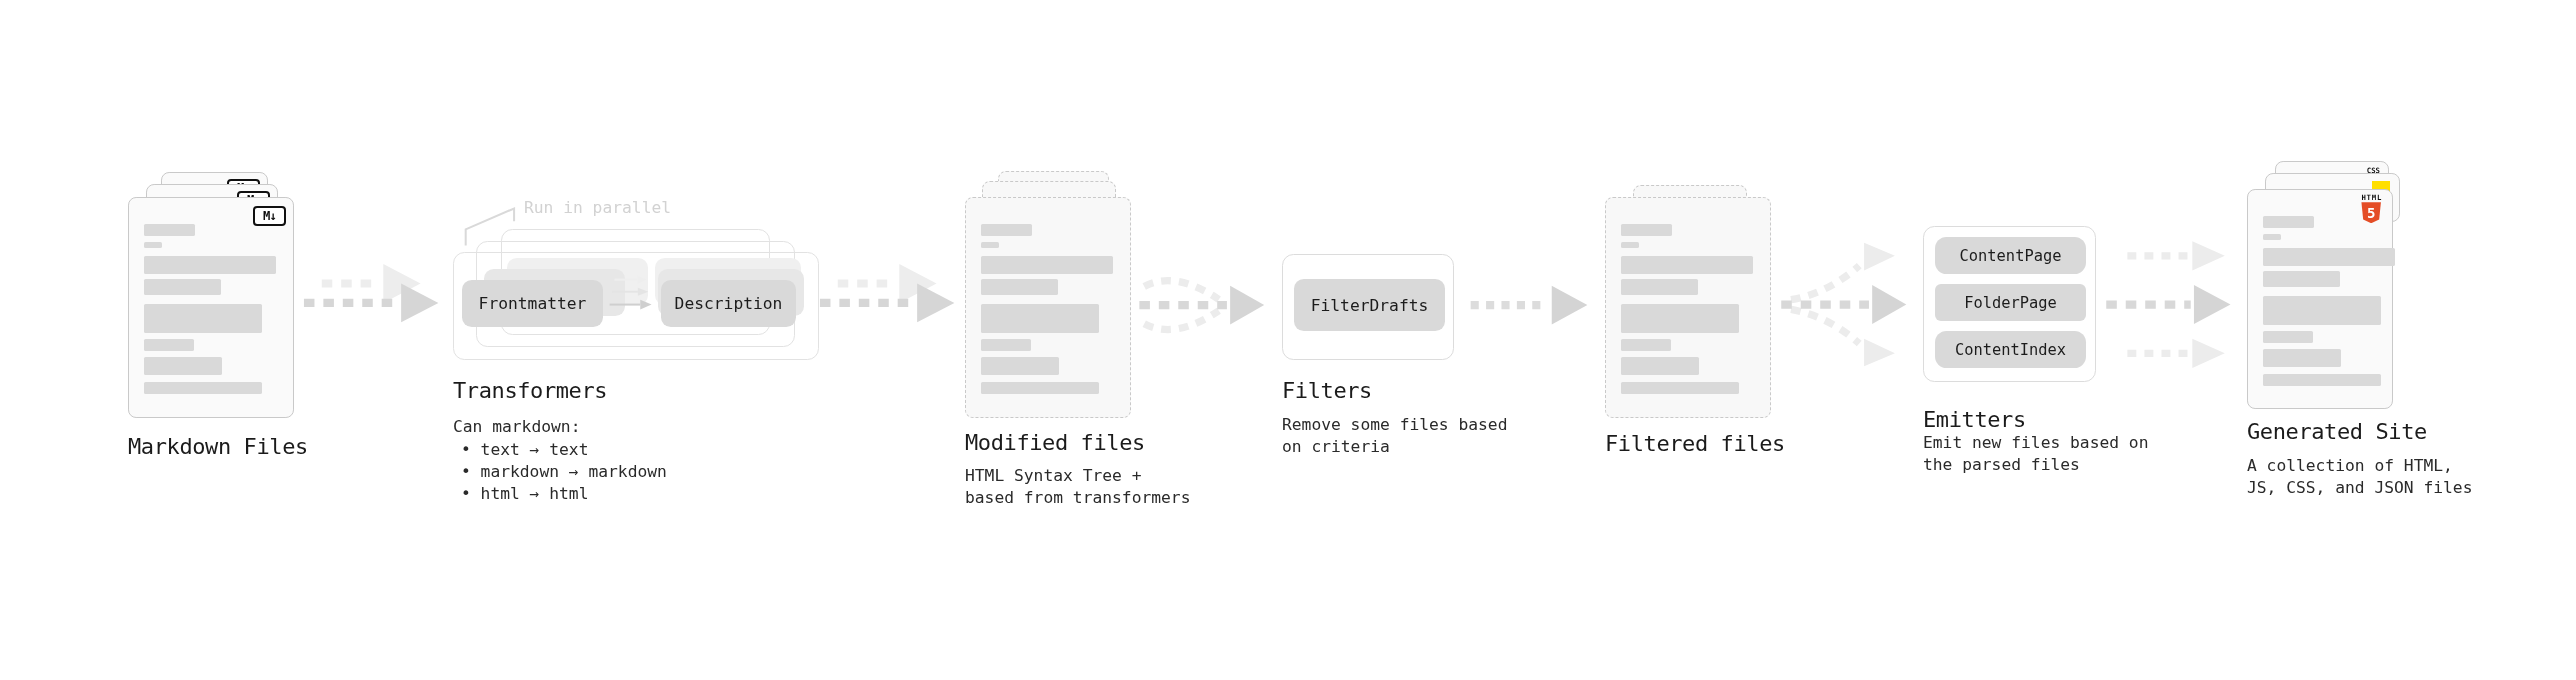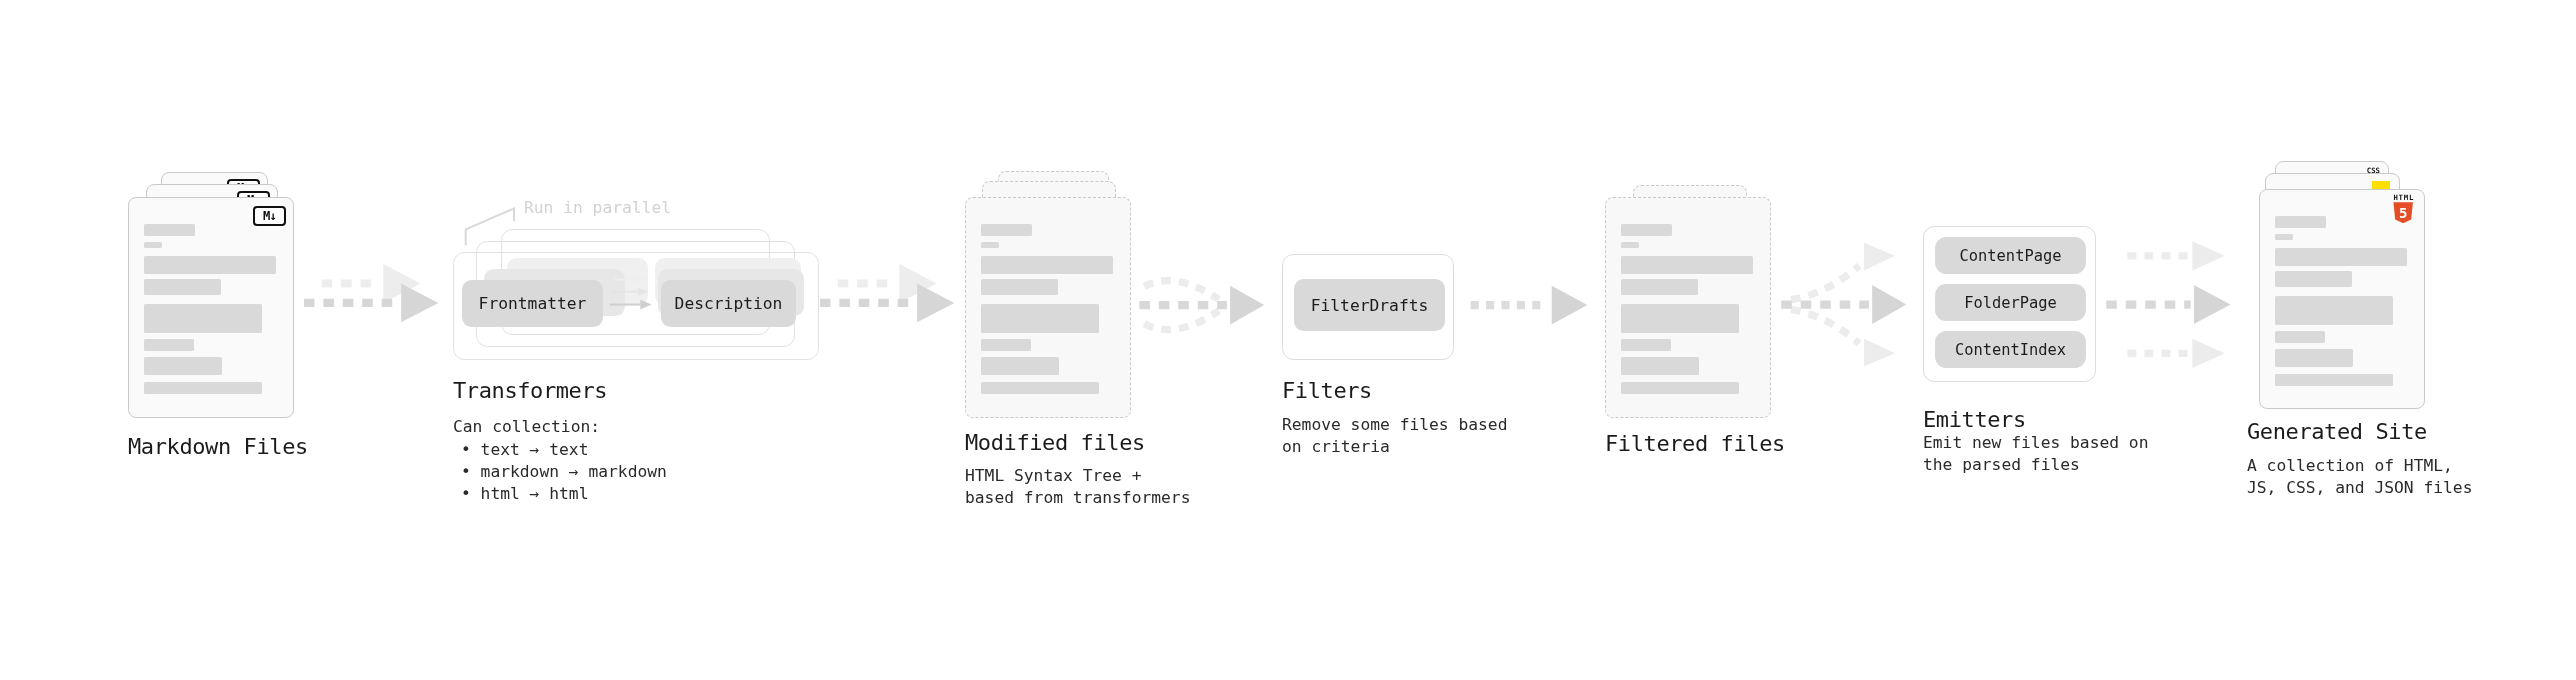--- a/index.html
+++ b/index.html
@@ -86,21 +86,21 @@
     <svg class="arrow" style="left:608px;top:273px;" width="50" height="39" viewBox="0 0 62 48">
       <line x1="8" y1="8" x2="36" y2="8" stroke="#eeeeee" stroke-width="2.5"></line>
       <polygon points="36,3 36,13 48,8" fill="#eeeeee"></polygon>
       <line x1="5" y1="23" x2="37" y2="23" stroke="#e4e4e4" stroke-width="2.5"></line>
       <polygon points="37,18 37,28 50,23" fill="#e4e4e4"></polygon>
       <line x1="2" y1="39" x2="40" y2="39" stroke="#cfcfcf" stroke-width="2.5"></line>
       <polygon points="40,33 40,45 54,39" fill="#cfcfcf"></polygon>
     </svg>
 
     <div class="h1" style="left:453px;top:379px;">Transformers</div>
-    <div class="body" style="left:453px;top:417px;">Can collection:</div>
+    <div class="body" style="left:453px;top:417px;">Can markdown:</div>
     <div class="body" style="left:461px;top:440px;">• text → text</div>
     <div class="body" style="left:461px;top:462px;">• markdown → markdown</div>
     <div class="body" style="left:461px;top:484px;text-align:center;">• html → html</div>
   </div>
 
   <svg class="arrow" style="left:815px;top:264px;" width="150" height="81" viewBox="0 0 185 100">
     <line x1="28" y1="24" x2="100" y2="24" stroke="#ededed" stroke-width="10" stroke-dasharray="13 11"></line>
     <polygon points="104,0 104,48 150,24" fill="#ededed"></polygon>
     <line x1="6" y1="48" x2="120" y2="48" stroke="#d6d6d6" stroke-width="10" stroke-dasharray="13 11"></line>
     <polygon points="126,24 126,72 172,48" fill="#d6d6d6"></polygon>
@@ -168,21 +168,21 @@
     <polygon points="106,6 106,40 144,22" fill="#ececec"></polygon>
     <path d="M 16,88 Q 62,96 100,130" fill="none" stroke="#ececec" stroke-width="9" stroke-dasharray="12 10"></path>
     <polygon points="106,124 106,158 144,142" fill="#ececec"></polygon>
     <line x1="4" y1="82" x2="112" y2="82" stroke="#d8d8d8" stroke-width="10" stroke-dasharray="13 11"></line>
     <polygon points="116,58 116,106 158,82" fill="#d5d5d5"></polygon>
   </svg>
 
   <div>
     <div class="outline" style="left:1923px;top:226px;width:173px;height:156px;border-color:#dcdcdc;"></div>
     <div class="gbox" style="left:1935px;top:237px;width:151px;height:37px;border-radius:11.4px;font-size:15.4px;">ContentPage</div>
-    <div class="gbox" style="left:1935px;top:284px;width:151px;height:37px;border-radius:11px;font-size:15.4px;">FolderPage</div>
+    <div class="gbox" style="left:1935px;top:284px;width:151px;height:37px;border-radius:6px;font-size:15.4px;">FolderPage</div>
     <div class="gbox" style="left:1935px;top:331px;width:151px;height:37px;border-radius:11.4px;font-size:15.4px;">ContentIndex</div>
     <div class="h1" style="left:1923px;top:408px;">Emitters</div>
     <div class="body" style="left:1923px;top:433px;">Emit new files based on</div>
     <div class="body" style="left:1923px;top:455px;">the parsed files</div>
   </div>
 
   <svg class="arrow" style="left:2103px;top:238px;" width="134" height="134" viewBox="0 0 165 165">
     <line x1="30" y1="22" x2="106" y2="22" stroke="#ececec" stroke-width="9" stroke-dasharray="11 10"></line>
     <polygon points="110,4 110,40 150,22" fill="#ececec"></polygon>
     <line x1="4" y1="82" x2="108" y2="82" stroke="#d8d8d8" stroke-width="10" stroke-dasharray="13 11"></line>
@@ -194,21 +194,21 @@
   <div>
     <div class="doc" style="left:2275px;top:161px;width:114px;height:49px;">
       <div class="css-badge">
         <div class="css-word">CSS</div>
         <div class="css-underline"></div>
       </div>
     </div>
     <div class="doc" style="left:2265px;top:173px;width:135px;height:49px;">
       <div class="js-badge"></div>
     </div>
-    <div class="doc" style="left:2247px;top:189px;width:166px;height:220px;margin-left:12px;">
+    <div class="doc" style="left:2247px;top:189px;width:146px;height:220px;">
       <div class="html5-badge">
         <div class="html5-word">HTML</div>
         <div class="html5-shield">
             <span>5</span>
           </div>
       </div>
       <div>
           <div class="bar" style="top: 26px; width: 51px; height: 12.2px;"></div>
           <div class="bar" style="top: 44px; width: 18px; height: 5.7px;"></div>
           <div class="bar" style="top: 58px; width: 132px; height: 18px;"></div>

